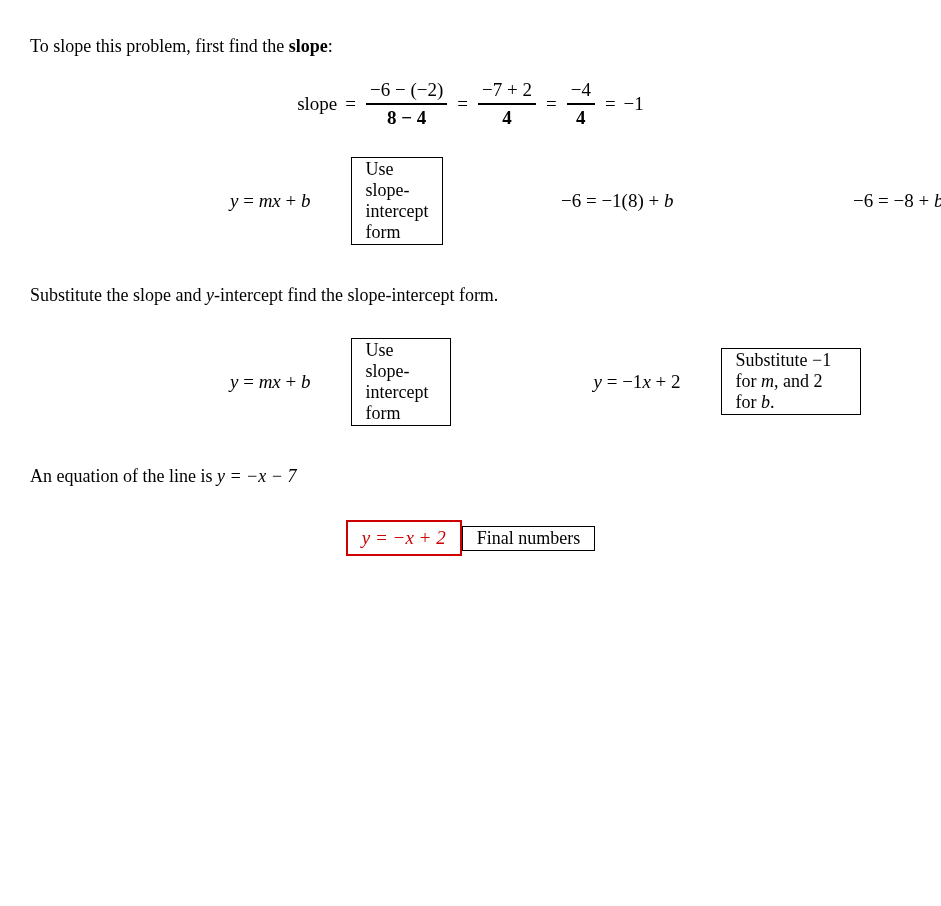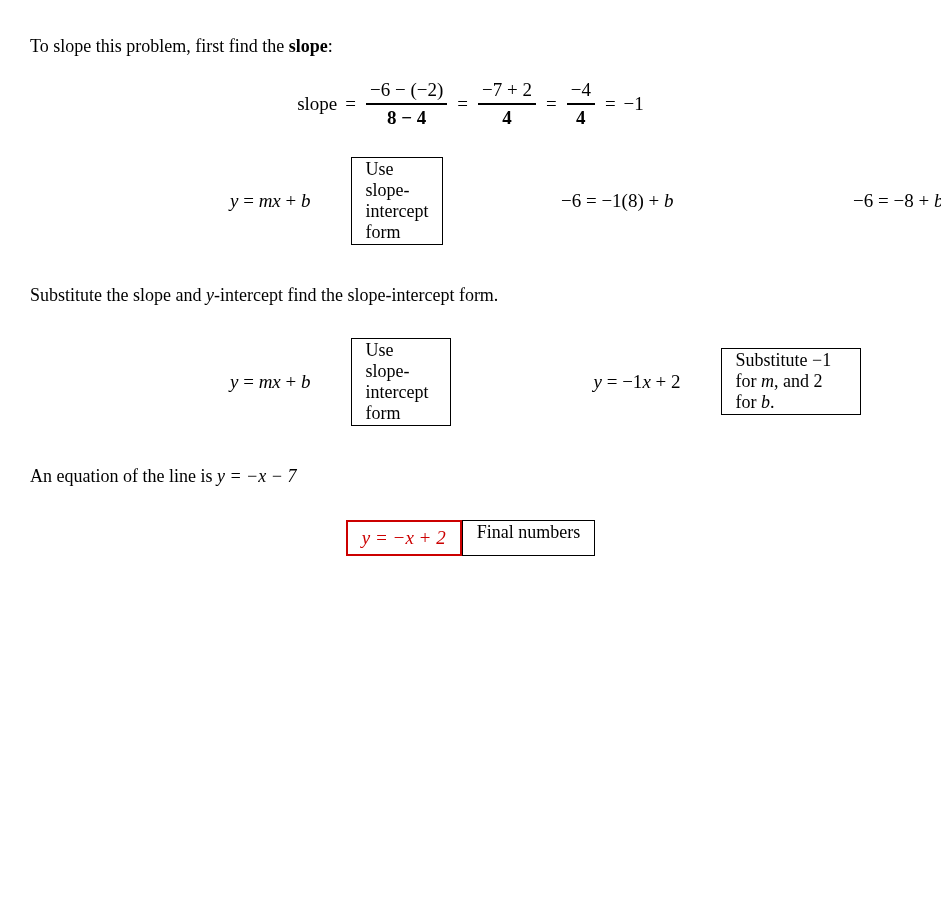--- a/index.html
+++ b/index.html
@@ -74,20 +74,21 @@
       font-size: 19px;
       display: inline-block;
       color: #cc0000;
     }
     .bold { font-weight: bold; }
     .italic { font-style: italic; }
     .section-gap { margin-top: 28px; }
     .final-row {
       display: flex;
       justify-content: center;
+      align-items: center;
       margin: 30px 0 10px 0;
     }
     .slope-line {
       display: flex;
       justify-content: center;
       align-items: center;
       margin: 18px 0 18px 0;
       font-size: 19px;
     }
   </style>

